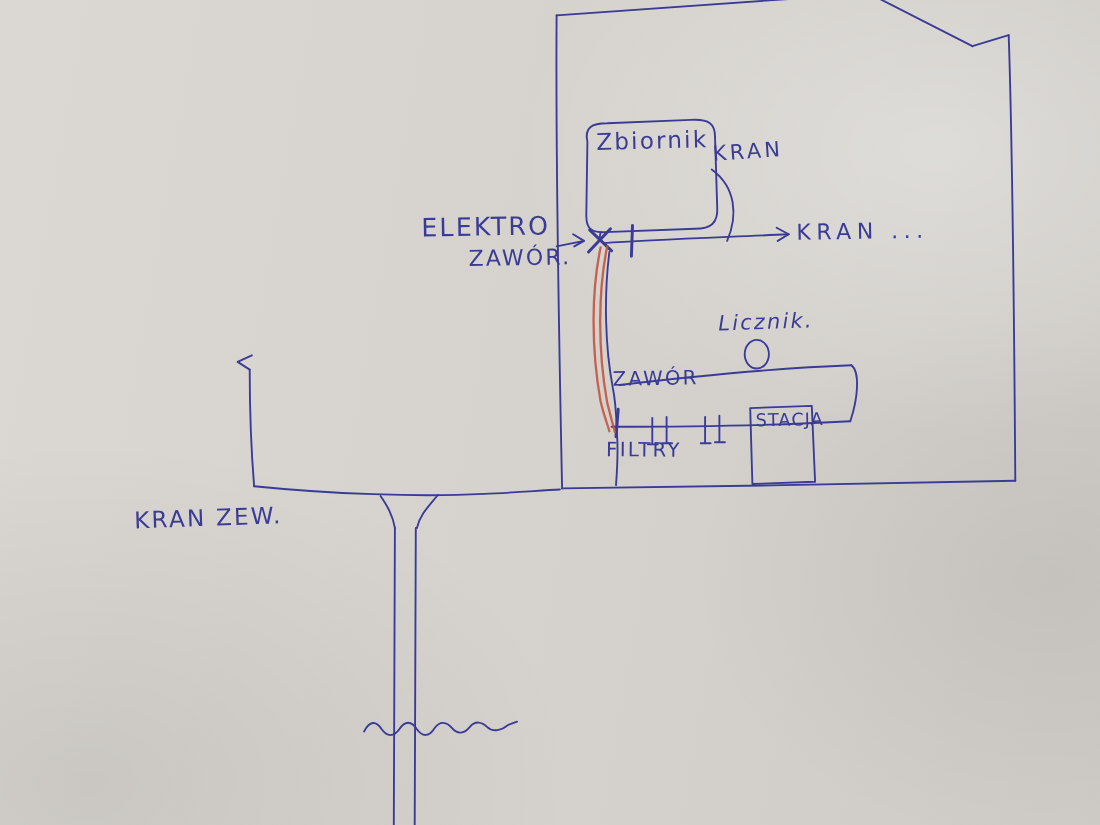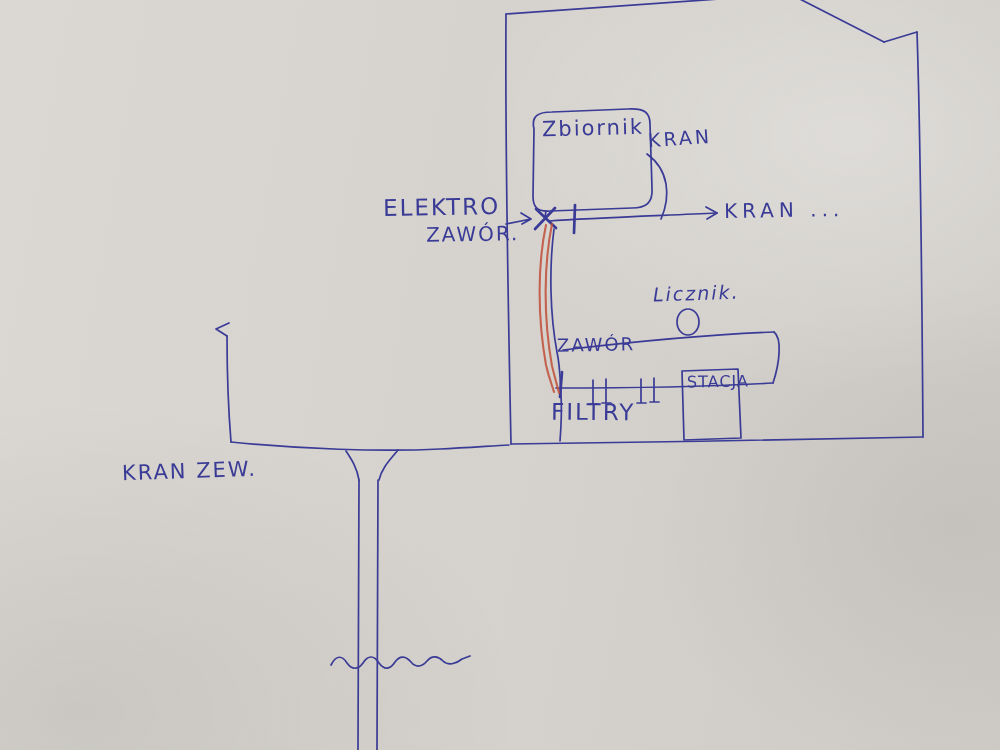--- a/index.html
+++ b/index.html
@@ -102,19 +102,19 @@
 
   <div class="lbl" style="left:383px;top:196px;font-size:23px;transform:rotate(-1deg);">ELEKTRO</div>
   <div class="lbl" style="left:426px;top:224px;font-size:20px;transform:rotate(-1deg);">ZAWÓR.</div>
 
   <div class="lbl" style="left:724px;top:200px;font-size:20px;letter-spacing:5px;transform:rotate(-1deg);">KRAN ...</div>
 
   <div class="lbl hand" style="left:653px;top:284px;font-size:19px;transform:rotate(-2deg);">Licznik.</div>
 
   <div class="lbl" style="left:557px;top:336px;font-size:18px;transform:rotate(-1deg);">ZAWÓR</div>
 
-  <div class="lbl" style="left:551px;top:401px;font-size:23px;transform:rotate(0.5deg);">FILTRY</div>
+  <div class="lbl" style="left:551px;top:401px;font-size:18px;transform:rotate(0.5deg);">FILTRY</div>
 
   <div class="lbl" style="left:687px;top:374px;font-size:16px;letter-spacing:1px;transform:rotate(-1deg);">STACJA</div>
 
   <div class="lbl" style="left:122px;top:461px;font-size:21px;transform:rotate(-2deg);">KRAN ZEW.</div>
 
 </div>
 
 </body></html>

